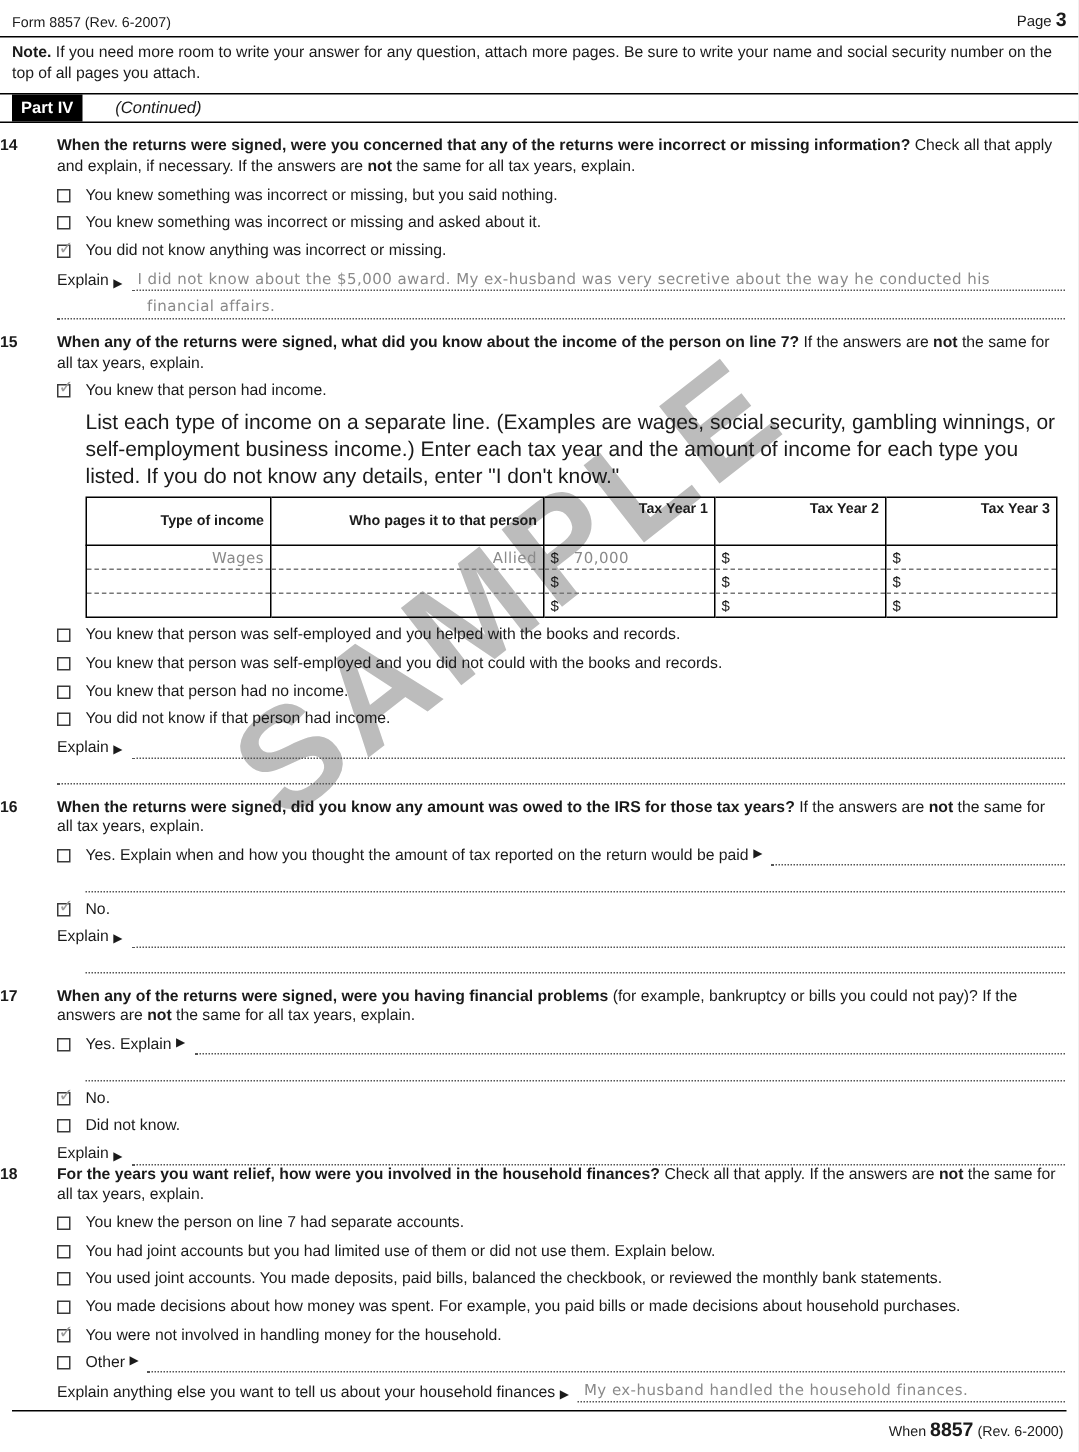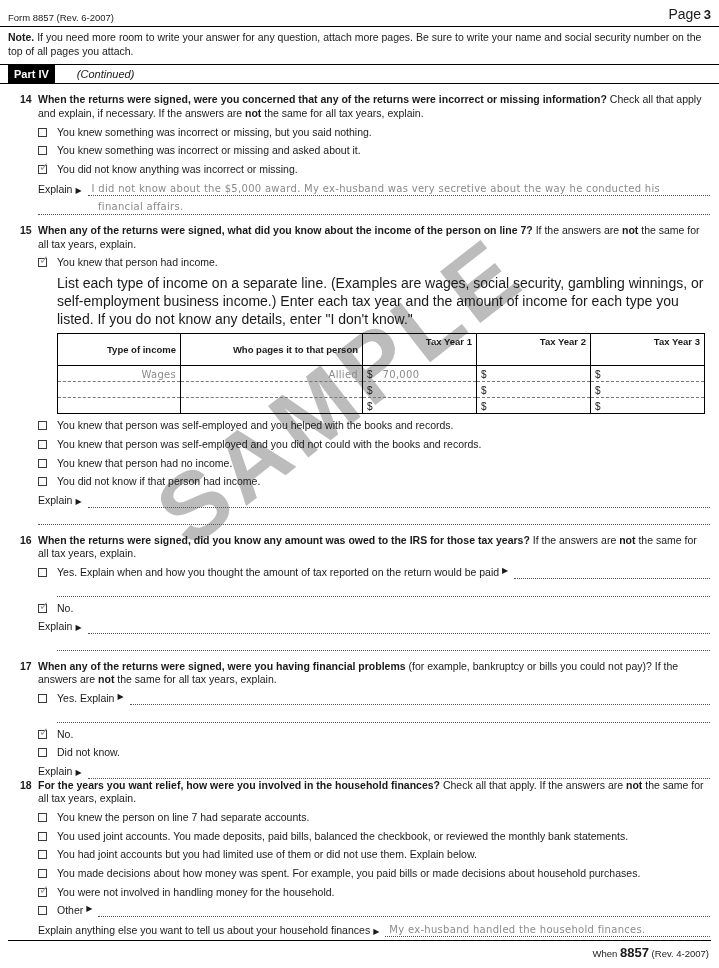--- a/index.html
+++ b/index.html
@@ -11,30 +11,30 @@
   }
   .content { position:relative; z-index:1; }
   .watermark {
     position:absolute; z-index:0; left:110px; top:330px; width:460px;
     text-align:center; transform:rotate(-38deg);
     font-size:95px; font-weight:bold; letter-spacing:6px; color:#bcbcbc;
     font-family:"Liberation Sans", sans-serif; user-select:none;
   }
   .topbar { display:flex; justify-content:space-between; align-items:flex-end;
     padding:5px 8px 2px 8px; border-bottom:1px solid #000; font-size:9.5px; }
-  .pageword { font-size:14px; }
+  .pageword { font-size:10px; }
   .pagenum { font-weight:bold; font-size:13px; }
   .note { padding:4px 8px 4px 8px; }
   .partbar { border-top:1.5px solid #000; border-bottom:1px solid #000;
     display:flex; align-items:center; margin-top:2px; }
   .partbox { background:#000; color:#fff; font-weight:bold; font-size:11px;
     padding:2px 6px; margin-left:8px; }
   .partcont { font-style:italic; font-size:11px; margin-left:22px; }
   .q { display:flex; margin-top:9px; }
-  .qnum { width:38px; flex:none; font-weight:bold; padding-left:20px; }
+  .qnum { width:38px; flex:none; font-weight:bold; padding-left:0; }
   .qbody { flex:1; padding-right:9px; }
   .qtitle b { font-weight:bold; }
   .opt { display:flex; align-items:flex-start; margin-top:5px; }
   .cb { width:9px; height:9px; border:1px solid #3a3a3a; margin:2px 10px 0 0;
     flex:none; position:relative; background:#fff; }
   .tick { position:absolute; top:-6px; left:0px; font-size:12px; color:#9a9a9a; }
   .lbl { flex:1; }
   .arrow { font-size:8px; margin:0 3px; }
   .fillline { flex:1; border-bottom:1px dotted #555; min-height:13px; margin-left:3px; }
   .fullline { border-bottom:1px dotted #555; min-height:13px; margin-top:4px; }
@@ -313,27 +313,27 @@
         <div class="opt">
           <span class="cb">
               <span class="tick"></span>
             </span>
           <span class="lbl">You knew the person on line 7 had separate accounts.</span>
         </div>
         <div class="opt">
           <span class="cb">
               <span class="tick"></span>
             </span>
+          <span class="lbl">You had joint accounts but you had limited use of them or did not use them. Explain below.</span>
+        </div>
+        <div class="opt">
+          <span class="cb">
+              <span class="tick"></span>
+            </span>
           <span class="lbl">You used joint accounts. You made deposits, paid bills, balanced the checkbook, or reviewed the monthly bank statements.</span>
-        </div>
-        <div class="opt">
-          <span class="cb">
-              <span class="tick"></span>
-            </span>
-          <span class="lbl">You had joint accounts but you had limited use of them or did not use them. Explain below.</span>
         </div>
         <div class="opt">
           <span class="cb">
               <span class="tick"></span>
             </span>
           <span class="lbl">You made decisions about how money was spent. For example, you paid bills or made decisions about household purchases.</span>
         </div>
         <div class="opt">
           <span class="cb">
               <span class="tick">✓</span>
@@ -364,16 +364,16 @@
 
       </div>
     </div>
   </div>
 
   <div class="footer">
     <div class="footer-rule"></div>
     <div class="footer-text">
       <span>When</span>
       <span class="footer-num">8857</span>
-      <span>(Rev. 4-2007)</span>
+      <span>(Rev. 6-2000)</span>
     </div>
   </div>
 </div>
 
 </body></html>

